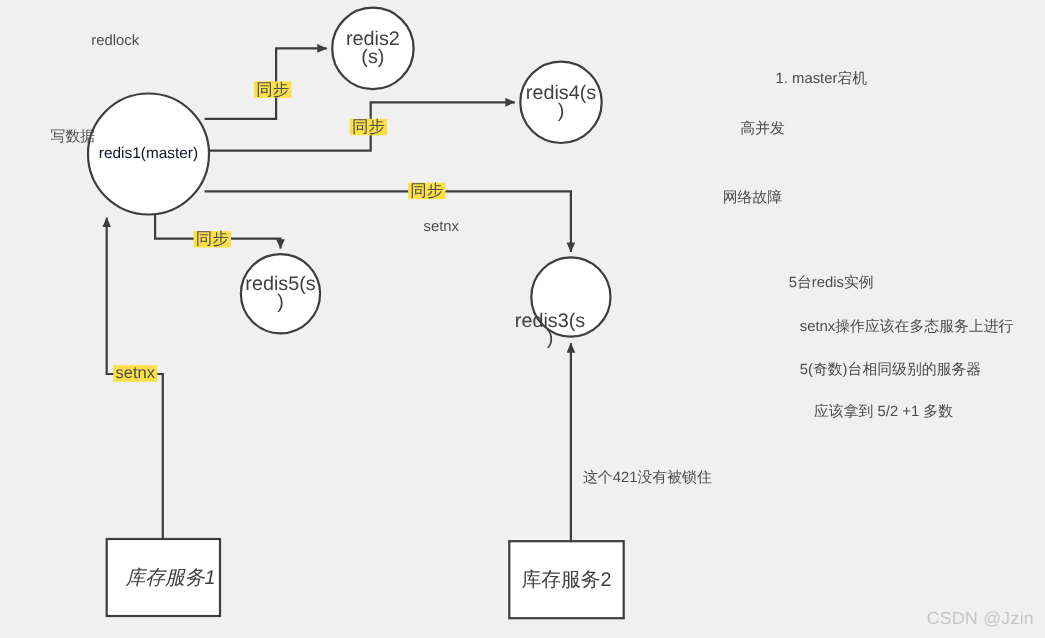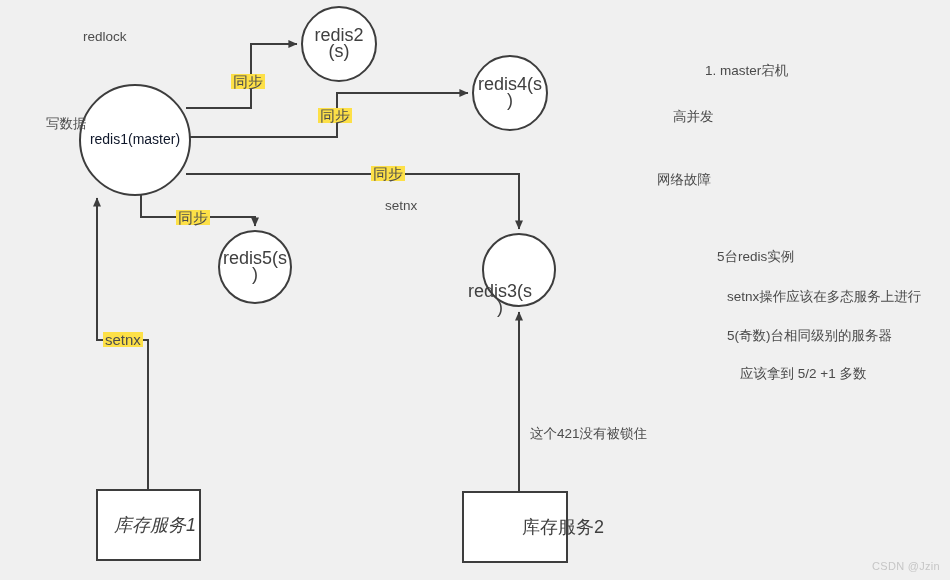--- a/index.html
+++ b/index.html
@@ -56,21 +56,21 @@
     color: #4a4a4a;
     font-size: 13.5px;
     line-height: 18px;
     white-space: nowrap;
   }
   .watermark {
     position: absolute;
     right: 10px;
     bottom: 8px;
     color: #c6c6c6;
-    font-size: 11px;
+    font-size: 16px;
     letter-spacing: 0.3px;
   }
 </style>
 </head>
 <body>
 
 <div id="canvas">
 
   <svg id="diagram" viewBox="0 0 950 580" xmlns="http://www.w3.org/2000/svg">
     <defs>
@@ -110,21 +110,21 @@
 )</div>
 
   <div class="node-label" style="left:450px; top:253px; width:100px;margin-top:30px;">redis3(s
 )</div>
 
   <div class="node-label" style="left:205px; top:250px; width:100px;">redis5(s
 )</div>
 
   <div class="node-label" style="left:97px; top:517px; width:116px;font-style:italic;">库存服务1</div>
 
-  <div class="node-label" style="left:463px; top:519px; width:104px;margin-left:48px;">库存服务2</div>
+  <div class="node-label" style="left:463px; top:519px; width:104px;">库存服务2</div>
 
   <div class="edge-label" style="left:231px; top:74px;">同步</div>
 
   <div class="edge-label" style="left:318px; top:108px;">同步</div>
 
   <div class="edge-label" style="left:371px; top:166px;">同步</div>
 
   <div class="edge-label" style="left:176px; top:210px;">同步</div>
 
   <div class="edge-label" style="left:103px; top:332px;">setnx</div>

